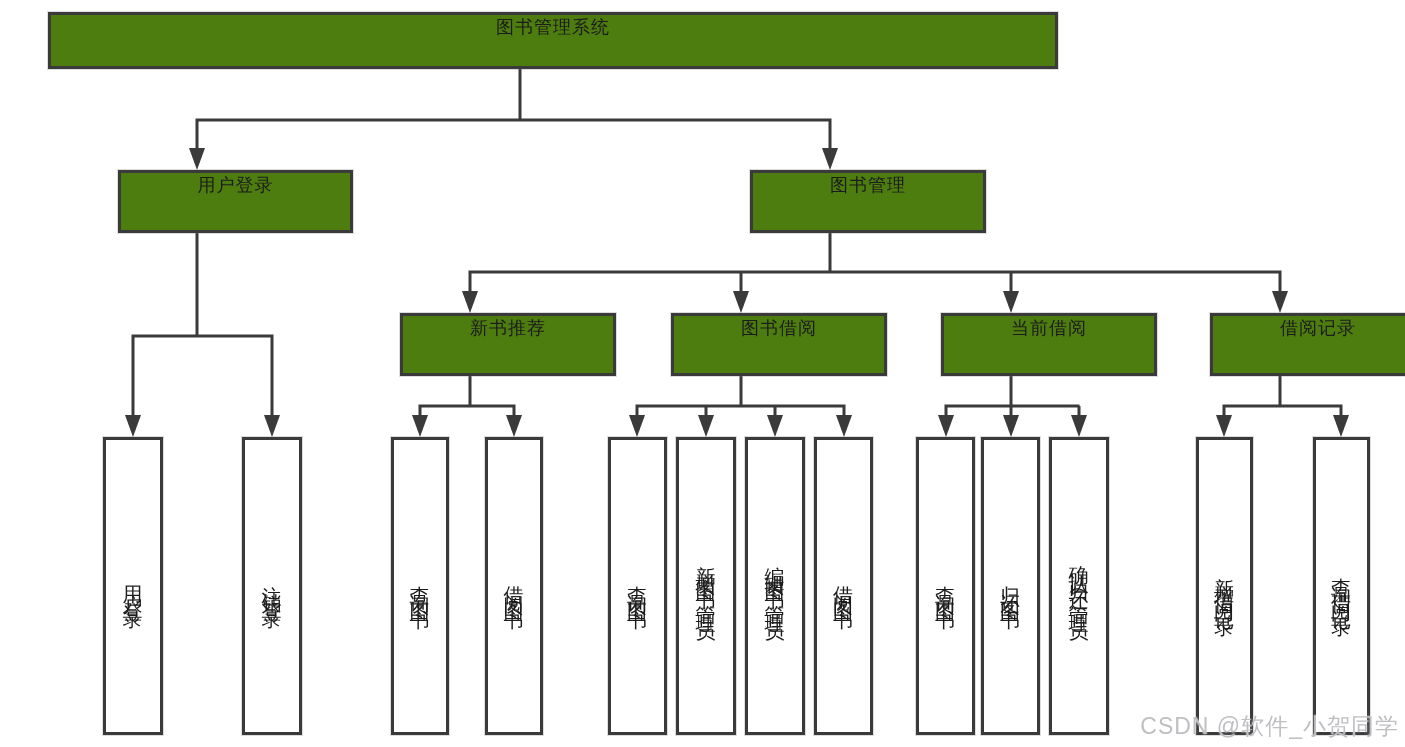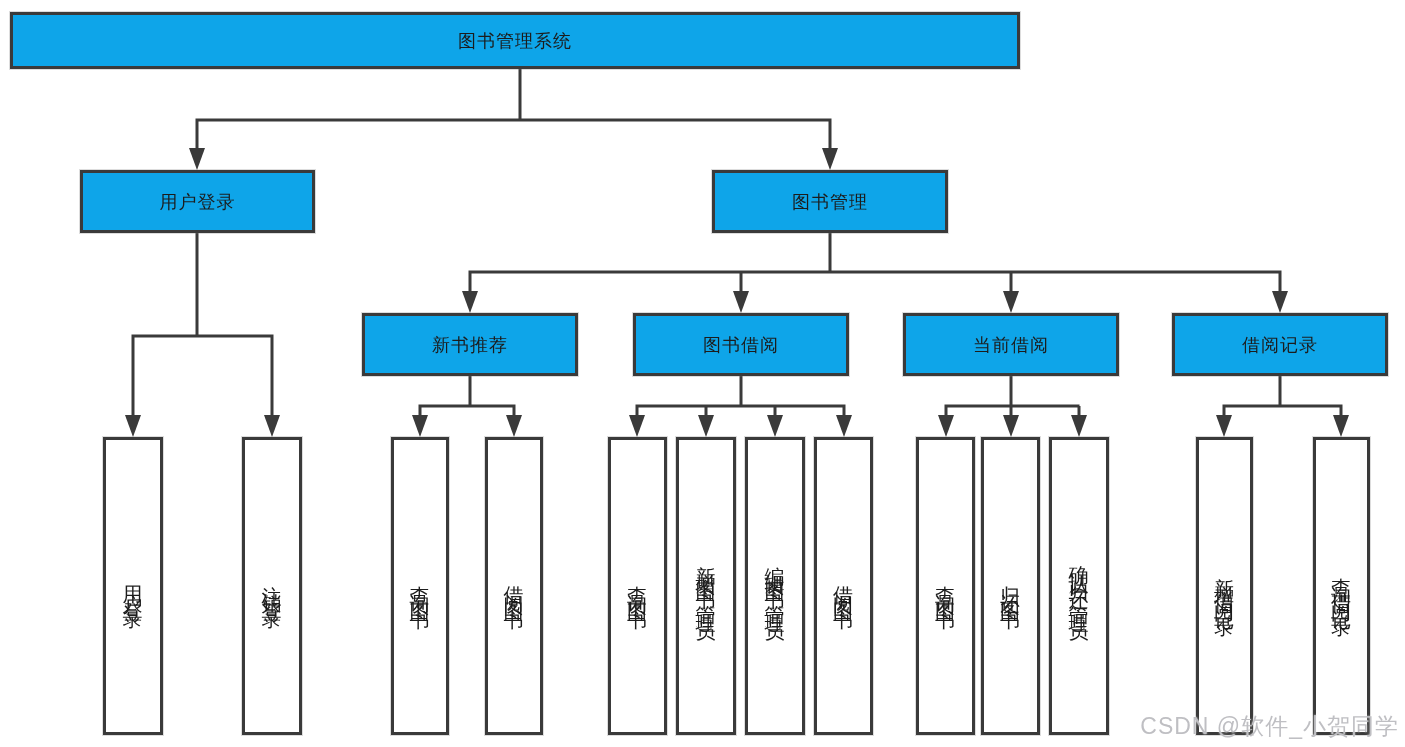--- a/index.html
+++ b/index.html
@@ -9,29 +9,30 @@
     height: 747px;
     background: #ffffff;
     overflow: hidden;
     font-family: "Liberation Sans", "DejaVu Sans", sans-serif;
   }
   .wires { position: absolute; left: 0; top: 0; width: 1405px; height: 747px; }
   .hbox {
     position: absolute;
     box-sizing: border-box;
     border: 3px solid #3a3a3a;
-    background: #0ea5e9;
+    background: #4d7c0f;
     display: flex;
-    align-items: center;
+    align-items: flex-start;
     justify-content: center;
     font-size: 18px;
     color: #1c1c1c;
     letter-spacing: 1px;
     box-shadow: 0 0 0 1px rgba(120,120,120,0.25);
     z-index: 2;
+    margin-left: 38px;
   }
   .vbox {
     position: absolute;
     box-sizing: border-box;
     border: 3px solid #3a3a3a;
     background: #ffffff;
     display: flex;
     align-items: center;
     justify-content: center;
     box-shadow: 0 0 0 1px rgba(120,120,120,0.25);

